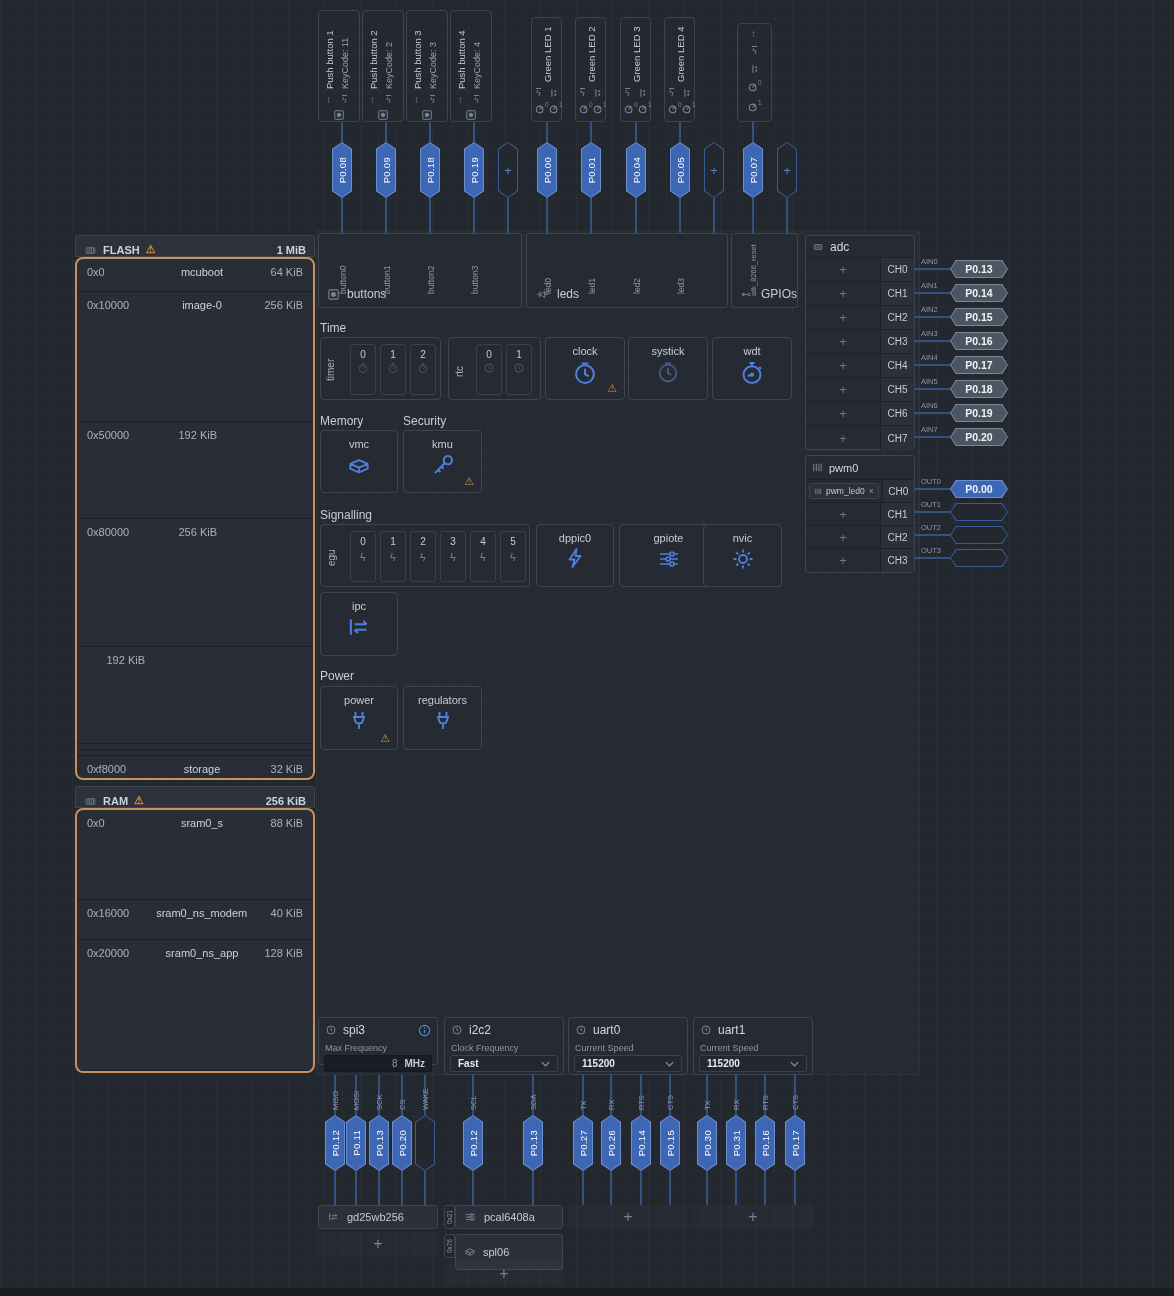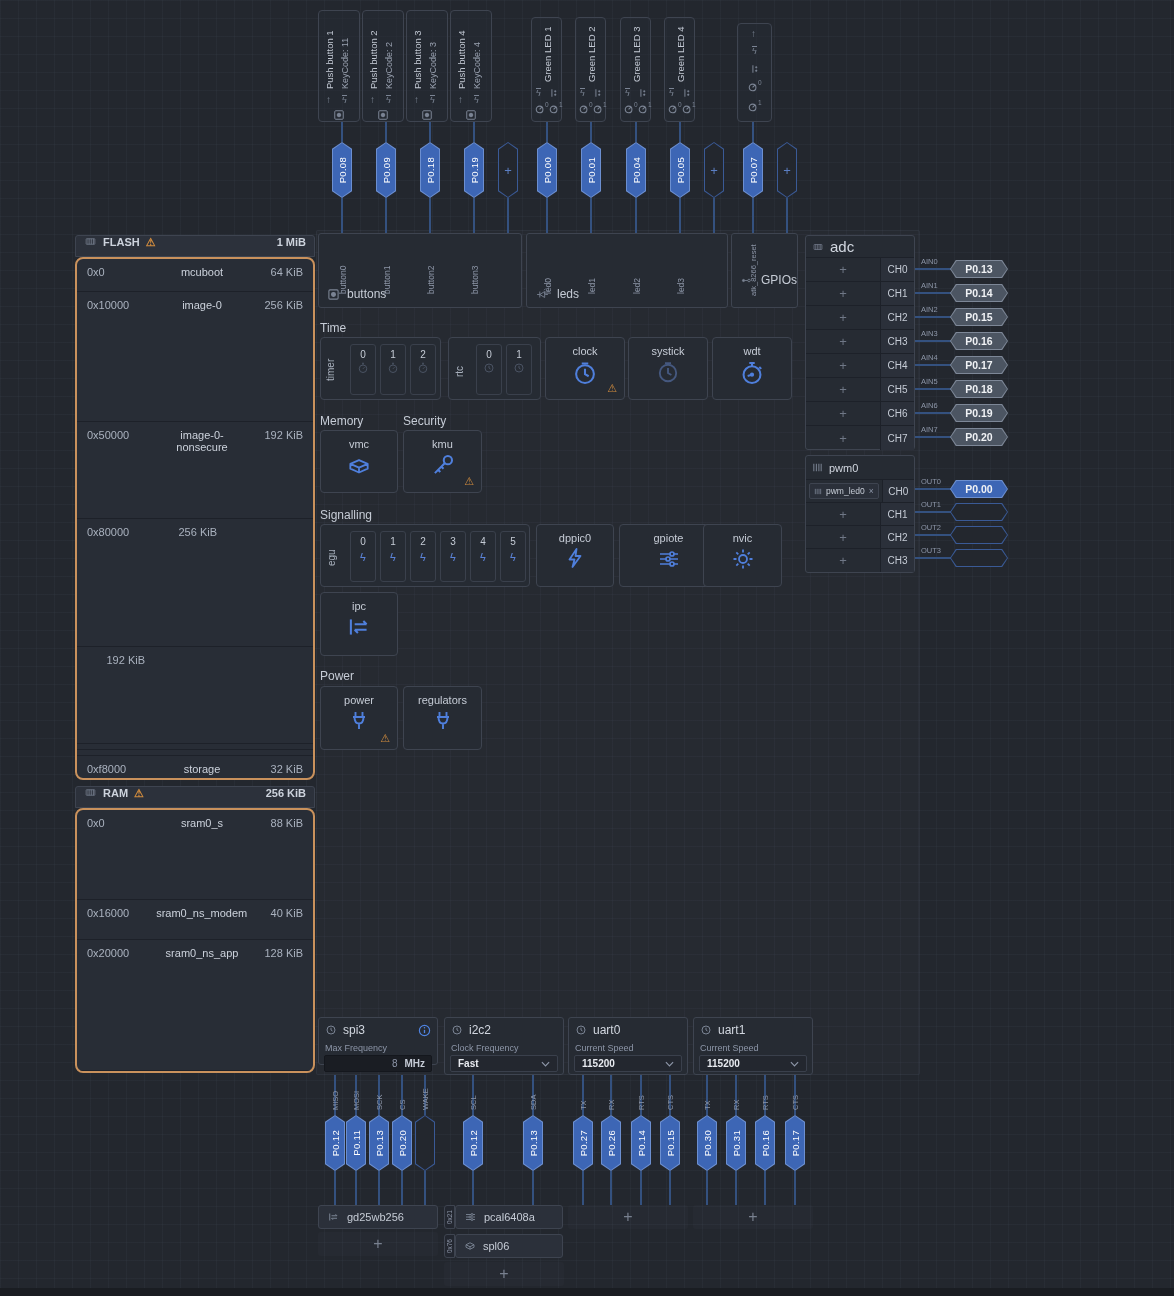--- a/index.html
+++ b/index.html
@@ -27,21 +27,21 @@
 .pinh{position:absolute;width:58px;height:18px;margin-top:-9px;clip-path:polygon(0 50%,10% 0,90% 0,100% 50%,90% 100%,10% 100%);background:#7d8797}
 .pinh>.in{position:absolute;inset:1px;clip-path:polygon(0 50%,10% 0,90% 0,100% 50%,90% 100%,10% 100%);background:#4c5562;display:flex;align-items:center;justify-content:center;font-size:10.5px;font-weight:bold;color:#f0f2f5}
 .pinh.blue{background:#6c8fd0}.pinh.blue>.in{background:#3d66b5}
 .pinh.outline{background:#3a5a96}.pinh.outline>.in{background:#23272e}
 .seclbl{position:absolute;font-size:12px;color:#c6ccd6}
 .pcard{position:absolute;border:1px solid #3e4450;border-radius:4px;background:#262b33;text-align:center}
 .pcard .t{font-size:11px;color:#c6ccd6;margin-top:7px}
 .sub{position:absolute;border:1px solid #3a404c;border-radius:3px;text-align:center}
 .sub .n{font-size:10px;color:#c6ccd6;margin-top:4px;display:block}
 .warn{color:#d08b3e;font-size:11px}
-.hdr{display:flex;align-items:flex-start;gap:6px;padding:0 8px;height:22px;background:#2c313b;border:1px solid #3e4450;border-radius:3px 3px 0 0;font-size:11px;font-weight:bold;color:#cdd3dd}
+.hdr{display:flex;align-items:flex-end;gap:6px;padding:0 8px;height:22px;background:#2c313b;border:1px solid #3e4450;border-radius:3px 3px 0 0;font-size:11px;font-weight:bold;color:#cdd3dd}
 .membody{position:absolute;border:2px solid #c9915c;border-radius:8px;background:#282d36;overflow:hidden}
 .mrow{position:relative;border-bottom:1px solid #1d2129;padding:7px 10px 0;display:flex;font-size:11px}
 .mrow .a{width:72px;color:#aab2bf}.mrow .nm{flex:1;text-align:center;color:#ccd2dc}.mrow .s{width:58px;text-align:right;color:#aab2bf}
 .mrow.thin{height:6px;padding:0}
 .adcrow{display:flex;height:24px;border-bottom:1px solid #1d2129;align-items:stretch}
 .adcrow .plus{flex:1;display:flex;align-items:center;justify-content:center;color:#6f7786;font-size:13px;border-right:1px solid #1d2129}
 .adcrow .ch{width:33px;display:flex;align-items:center;justify-content:center;font-size:10px;color:#c6ccd6;background:#2b303a}
 .siglbl{position:absolute;font-size:7.5px;color:#8d96a8}
 .serial{position:absolute;border:1px solid #3e4450;border-radius:3px;background:#262b33}
 .shdr{display:flex;align-items:center;gap:6px;padding:0 6px;height:24px;font-size:12px;color:#d2d7e0}
@@ -387,21 +387,21 @@
           <svg width="13" height="13" viewBox="0 0 24 24" fill="none" stroke="currentColor" stroke-width="2">
             <rect x="3.5" y="3.5" width="17" height="17" rx="2"></rect>
             <circle cx="12" cy="12" r="3.6" fill="currentColor"></circle>
           </svg>
         </span>
       <span>buttons</span>
     </div>
   </div>
   <div class="panel" style="left:731px;top:233px;width:67px;height:75px">
     <span class="vt netlbl" style="left:17px;top:4px;height:58px;font-size:7.5px">atk_8266_reset</span>
-    <div class="pfoot" style="left:7px;bottom:20px">
+    <div class="pfoot" style="left:7px;bottom:6px">
       <span class="ico gdim">
           <svg width="15" height="11" viewBox="0 0 24 24" fill="none" stroke="currentColor" stroke-width="1.8">
             <circle cx="5.5" cy="12" r="2.4" fill="currentColor"></circle>
             <path d="M8 12h6.5"></path>
             <circle cx="17.5" cy="12" r="2.8"></circle>
           </svg>
         </span>
       <span>GPIOs</span>
     </div>
   </div>
@@ -423,21 +423,20 @@
         <span class="nm">mcuboot</span>
         <span class="s">64 KiB</span>
       </div>
     <div class="mrow" style="height:130px">
         <span class="a">0x10000</span>
         <span class="nm">image-0</span>
         <span class="s">256 KiB</span>
       </div>
     <div class="mrow" style="height:97px">
         <span class="a">0x50000</span>
-        <span class="nm">image-0-nonsecure</span>
         <span class="s">192 KiB</span>
       </div>
     <div class="mrow" style="height:128px">
         <span class="a">0x80000</span>
         <span class="s">256 KiB</span>
       </div>
     <div class="mrow" style="height:97px">
         <span class="s">192 KiB</span>
       </div>
     <div class="mrow thin"></div>
@@ -472,21 +471,21 @@
         <span class="s">40 KiB</span>
       </div>
     <div class="mrow" style="height:131px">
         <span class="a">0x20000</span>
         <span class="nm">sram0_ns_app</span>
         <span class="s">128 KiB</span>
       </div>
   </div>
 
   <div class="panel" style="left:805px;top:235px;width:110px;height:215px">
-    <div class="shdr" style="height:22px;border-bottom:1px solid #1d2129;font-size:15px">
+    <div class="shdr" style="height:22px;border-bottom:1px solid #1d2129;font-size:12px">
       <span class="ico gdim">
           <svg width="12" height="10" viewBox="0 0 24 24" fill="none" stroke="currentColor" stroke-width="1.6">
             <rect x="2.5" y="6" width="19" height="12" rx="1"></rect>
             <path d="M6.5 6v12M10.5 6v12M14.5 6v12M18.5 6v12"></path>
           </svg>
         </span>
       <span>adc</span>
     </div>
     <div class="adcrow">
         <div class="plus">+</div>
@@ -960,21 +959,21 @@
           <circle cx="11" cy="12" r="2"></circle>
           <circle cx="15" cy="17" r="2"></circle>
           <path d="M17 7h4M13 12h8M17 17h4"></path>
         </svg>
       </span>
     <span>pcal6408a</span>
   </div>
   <div class="addrtab" style="left:444px;top:1234px;height:24px">
       <span class="vt">0x76</span>
     </div>
-  <div class="devtab" style="left:455px;top:1234px;width:108px;height:24px">
+  <div class="devtab" style="left:455px;top:1234px;width:108px;height:36px">
     <span class="ico gdim">
         <svg width="12" height="12" viewBox="0 0 24 24" fill="none" stroke="currentColor" stroke-width="1.8" stroke-linejoin="round">
           <path d="M12 5.5 20 9.5l-8 4-8-4zM20 9.5v5L12 18.5l-8-4v-5M12 13.5v5"></path>
         </svg>
       </span>
     <span>spl06</span>
   </div>
   <div class="plusrect" style="left:444px;top:1262px;width:120px;height:24px">+</div>
 
   <div class="plusrect" style="left:568px;top:1205px;width:120px;height:24px">+</div>

